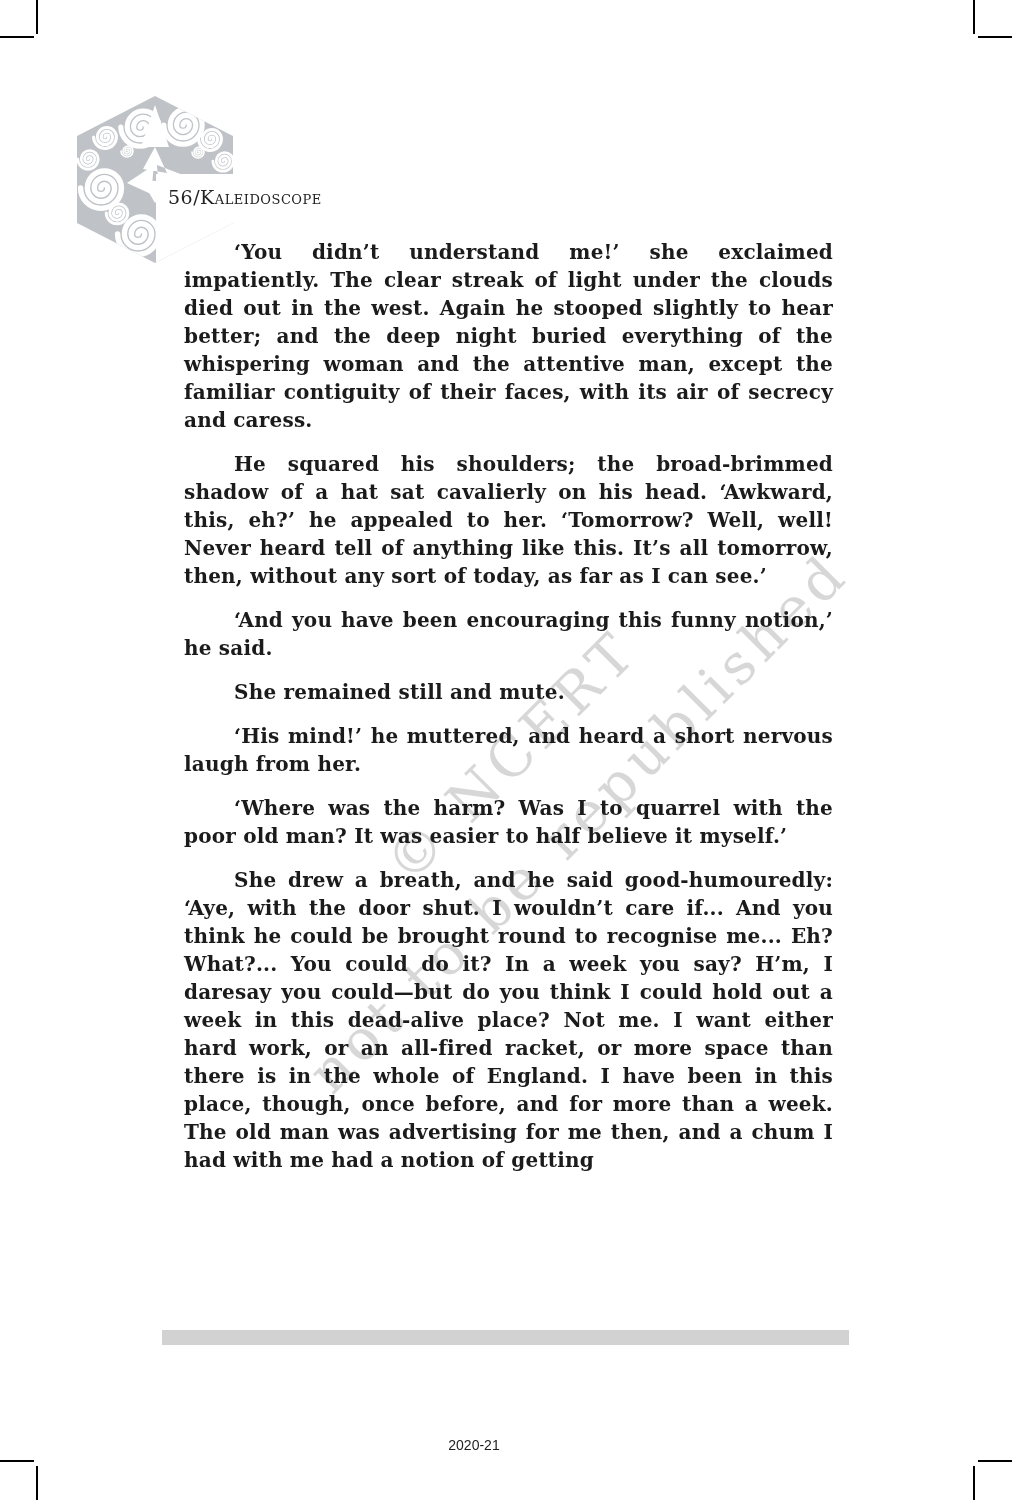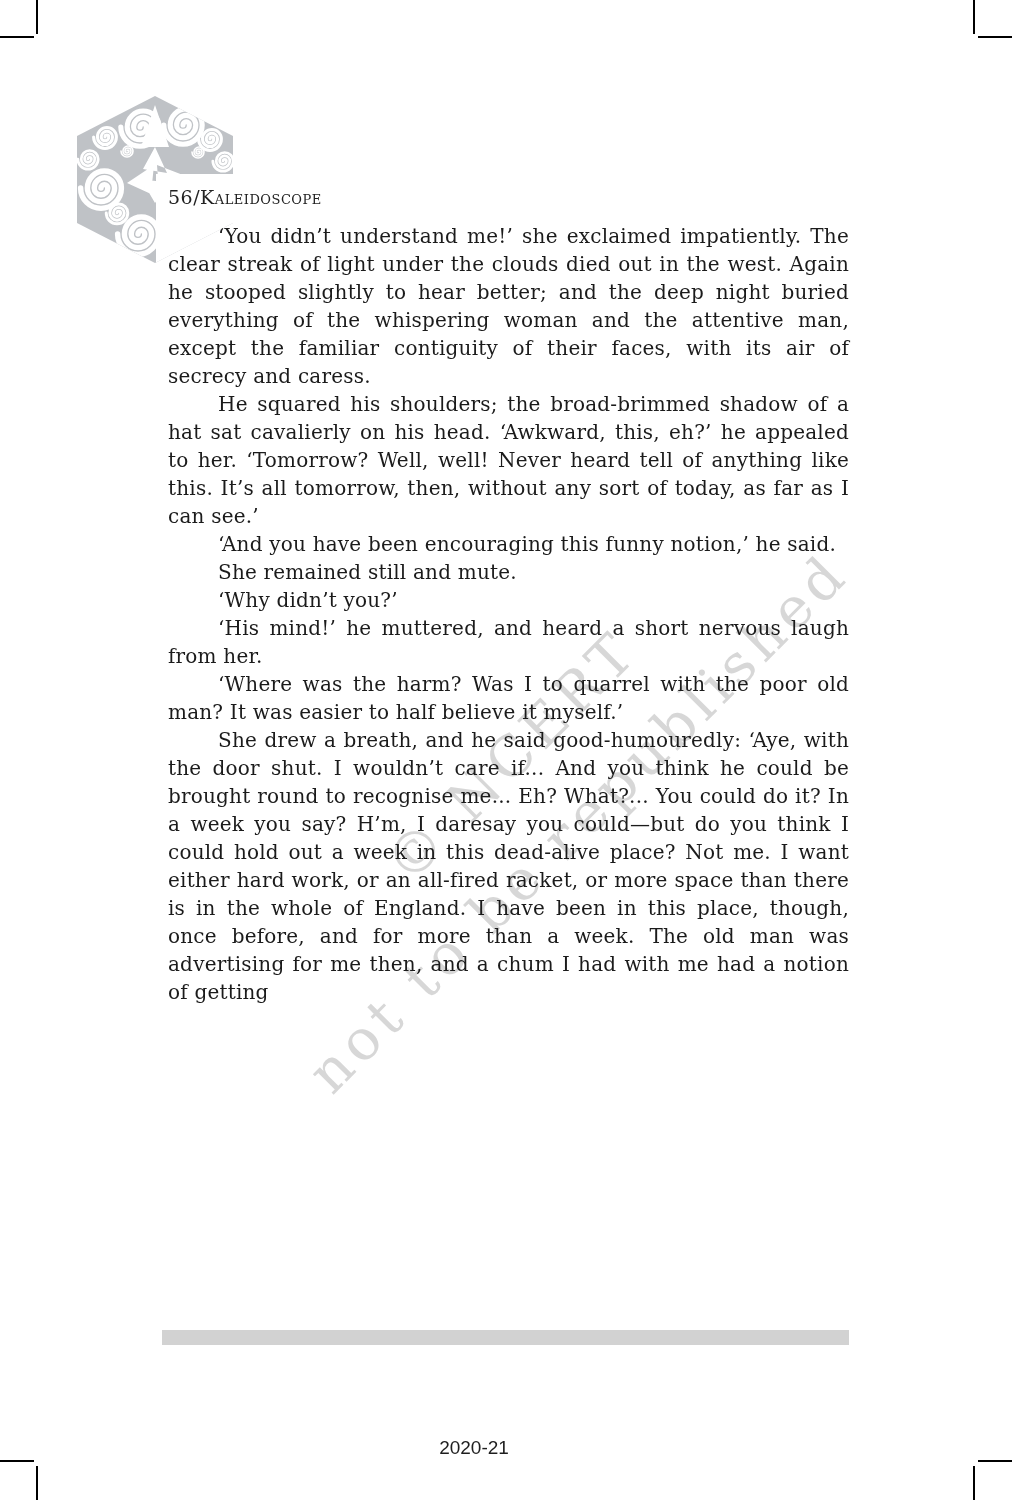--- a/index.html
+++ b/index.html
@@ -55,33 +55,33 @@
 
   
   #body-text {
     position: absolute; left: 168px; top: 222px; width: 681px;
     z-index: 2;
     font-size: 20px; line-height: 28px;
     color: #1b1b1b;
     text-align: justify;
     letter-spacing: 0.2px;
   }
-  #body-text p { margin: 0; text-indent: 50px; }
+  #body-text p { margin: 16px; text-indent: 50px; font-weight: bold; }
 
   
   #footer-bar {
     position: absolute; left: 162px; top: 1330px;
     width: 687px; height: 15px;
     background: #d2d2d2;
   }
   #year-label {
     position: absolute; left: 0; top: 1437px; width: 948px;
     text-align: center;
     font-family: "Liberation Sans", sans-serif;
-    font-size: 19px; color: #1e1e1e;
+    font-size: 14px; color: #1e1e1e;
   }
 </style>
 </head>
 <body>
 
 <div id="page">
 
   <div class="crop v tl-v"></div>
   <div class="crop h tl-h"></div>
   <div class="crop v tr-v"></div>
@@ -124,21 +124,20 @@
   <div id="watermark">
     <span class="wm-line">© NCERT</span>
     <span class="wm-line">not to be republished</span>
   </div>
 
   <div id="body-text">
     <p>‘You didn’t understand me!’ she exclaimed impatiently. The clear streak of light under the clouds died out in the west. Again he stooped slightly to hear better; and the deep night buried everything of the whispering woman and the attentive man, except the familiar contiguity of their faces, with its air of secrecy and caress.</p>
     <p>He squared his shoulders; the broad-brimmed shadow of a hat sat cavalierly on his head. ‘Awkward, this, eh?’ he appealed to her. ‘Tomorrow? Well, well! Never heard tell of anything like this. It’s all tomorrow, then, without any sort of today, as far as I can see.’</p>
     <p>‘And you have been encouraging this funny notion,’ he said.</p>
     <p>She remained still and mute.</p>
-    <p>‘Why didn’t you?’</p>
     <p>‘His mind!’ he muttered, and heard a short nervous laugh from her.</p>
     <p>‘Where was the harm? Was I to quarrel with the poor old man? It was easier to half believe it myself.’</p>
     <p>She drew a breath, and he said good-humouredly: ‘Aye, with the door shut. I wouldn’t care if... And you think he could be brought round to recognise me... Eh? What?... You could do it? In a week you say? H’m, I daresay you could—but do you think I could hold out a week in this dead-alive place? Not me. I want either hard work, or an all-fired racket, or more space than there is in the whole of England. I have been in this place, though, once before, and for more than a week. The old man was advertising for me then, and a chum I had with me had a notion of getting</p>
   </div>
 
   <div id="footer-bar"></div>
   <div id="year-label">2020-21</div>
 
 </div>
 

